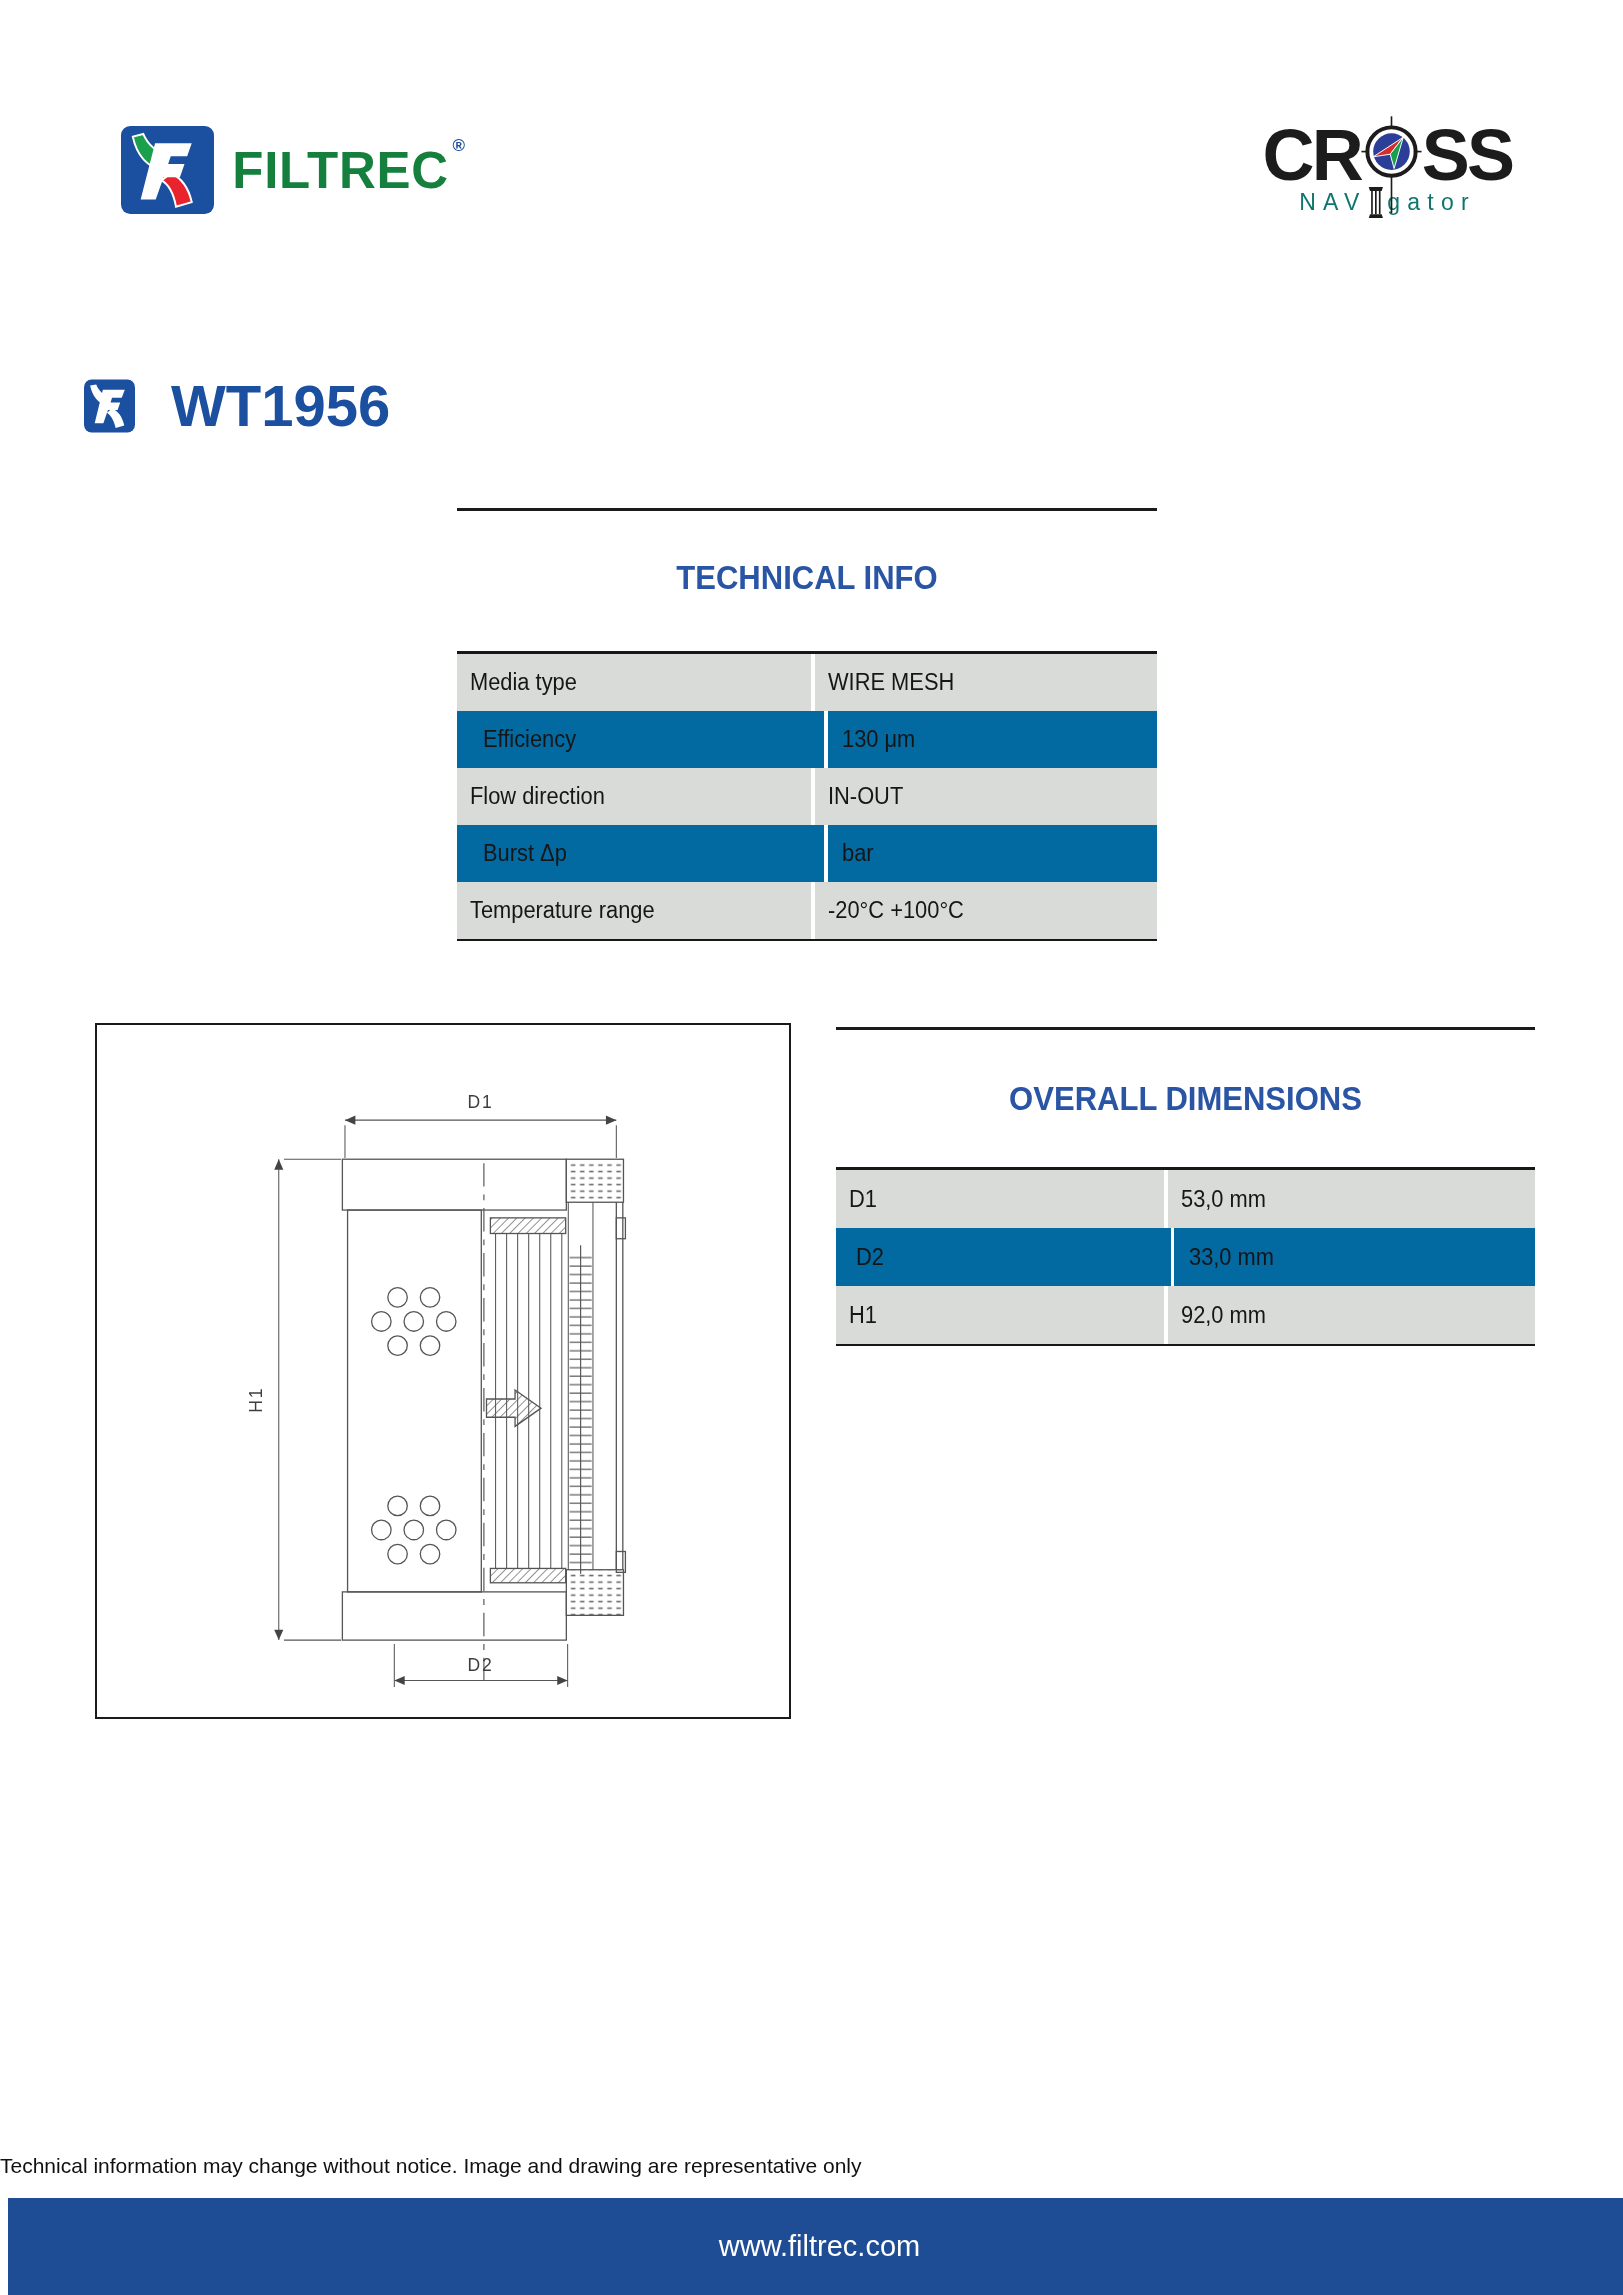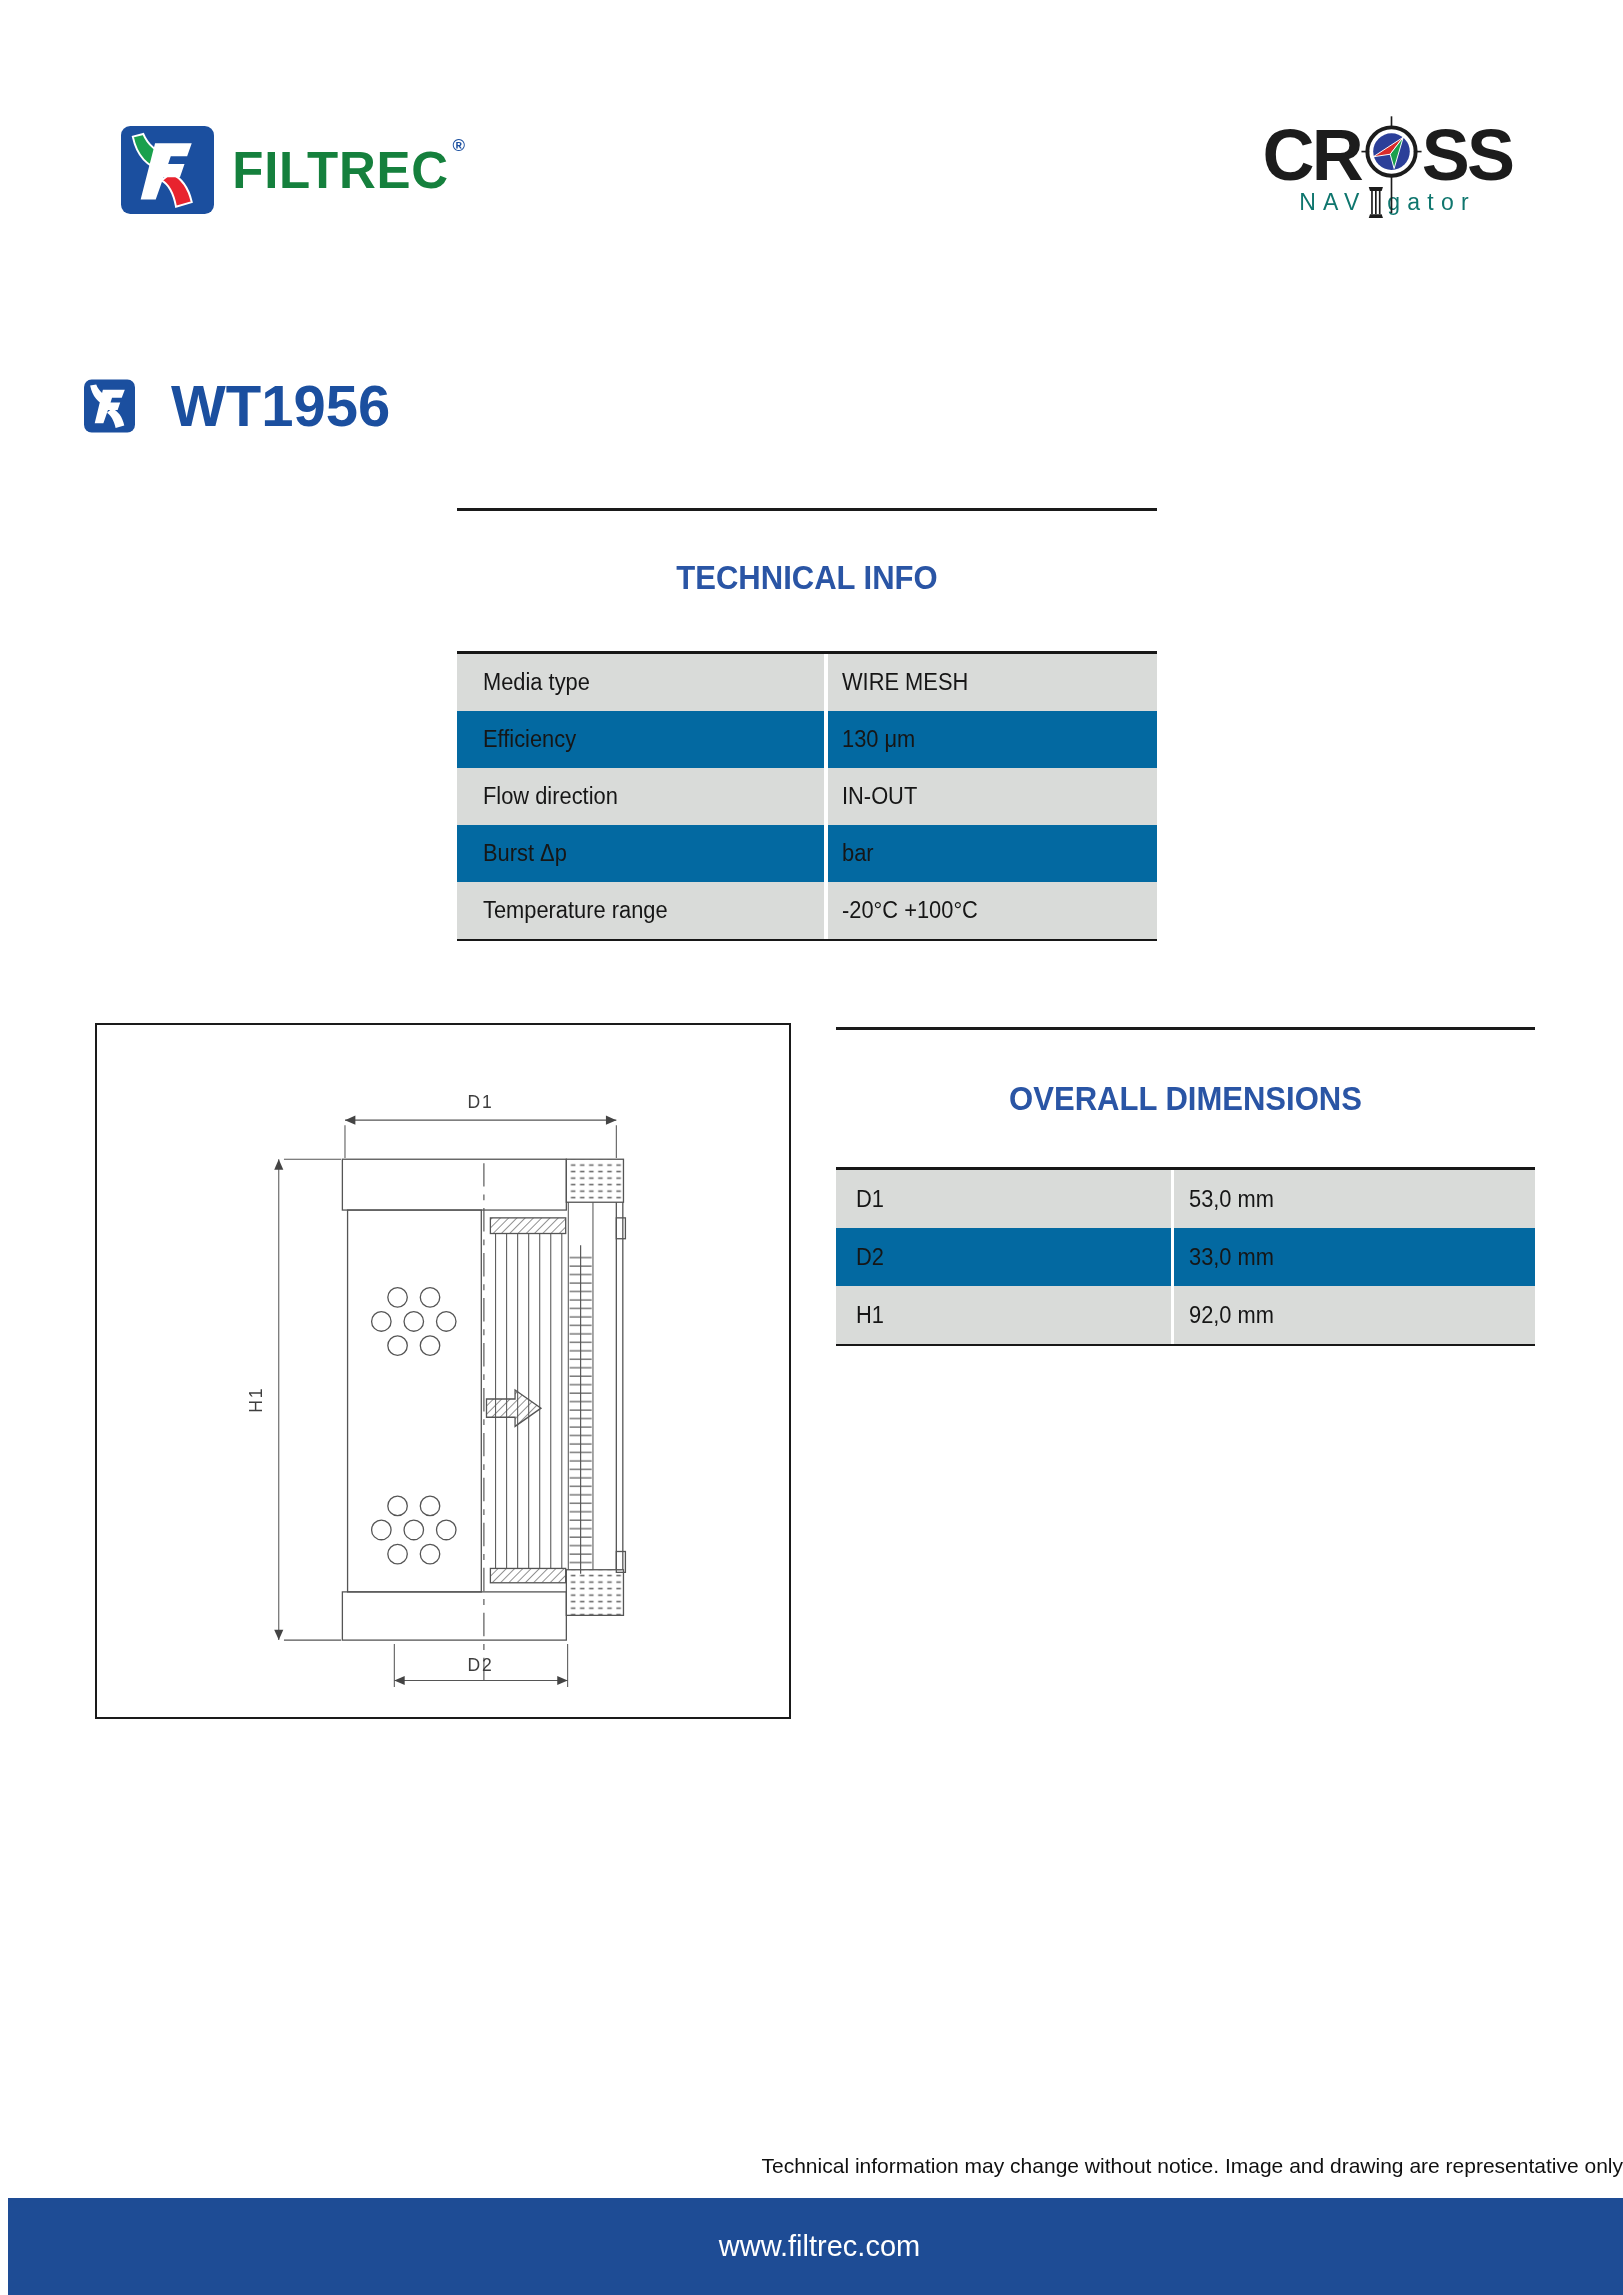--- a/index.html
+++ b/index.html
@@ -37,30 +37,30 @@
   .table-tech{left:457px;top:651px;width:700px;}
   .table-dims{left:836px;top:1167px;width:699px;}
   .trow{display:flex;gap:3.9px;}
   .table-tech .trow{height:57px;}
   .table-dims .trow{height:58px;}
   .tcell{display:flex;align-items:center;font-size:23px;color:#161616;}
   .tcell .txt{transform:scaleX(0.95);transform-origin:left center;white-space:nowrap;}
   .table-tech .lab{width:341px;padding-left:26px;}
   .table-dims .lab{width:315px;padding-left:19.6px;}
   .val{flex:1;padding-left:14.4px;}
-  .trow.gray .tcell{background:#d9dbd9;}
+  .trow.gray .tcell{background:#d9dbd9;padding-left:13px;}
   .trow.white .tcell{background:#0369a1;}
 
   
   .drawing-panel{position:absolute;left:95px;top:1023px;width:696px;height:696px;
                  border:2px solid #1a1a1a;box-sizing:border-box;background:#fff;}
   .drawing-panel svg{display:block;width:100%;height:100%;}
 
   
-  .disclaimer{position:absolute;left:0;top:2154px;width:1623px;text-align:right;
+  .disclaimer{position:absolute;left:0;top:2154px;width:1623px;text-align:left;
               font-size:21px;color:#101010;}
   .footer-bar{position:absolute;left:8px;top:2198px;width:1623px;height:97px;background:#1e4c95;}
   .website{display:block;width:100%;text-align:center;line-height:96px;font-size:29px;
            color:#ffffff;text-decoration:none;}
 </style>
 </head>
 <body>
 
 <div class="page">
 

